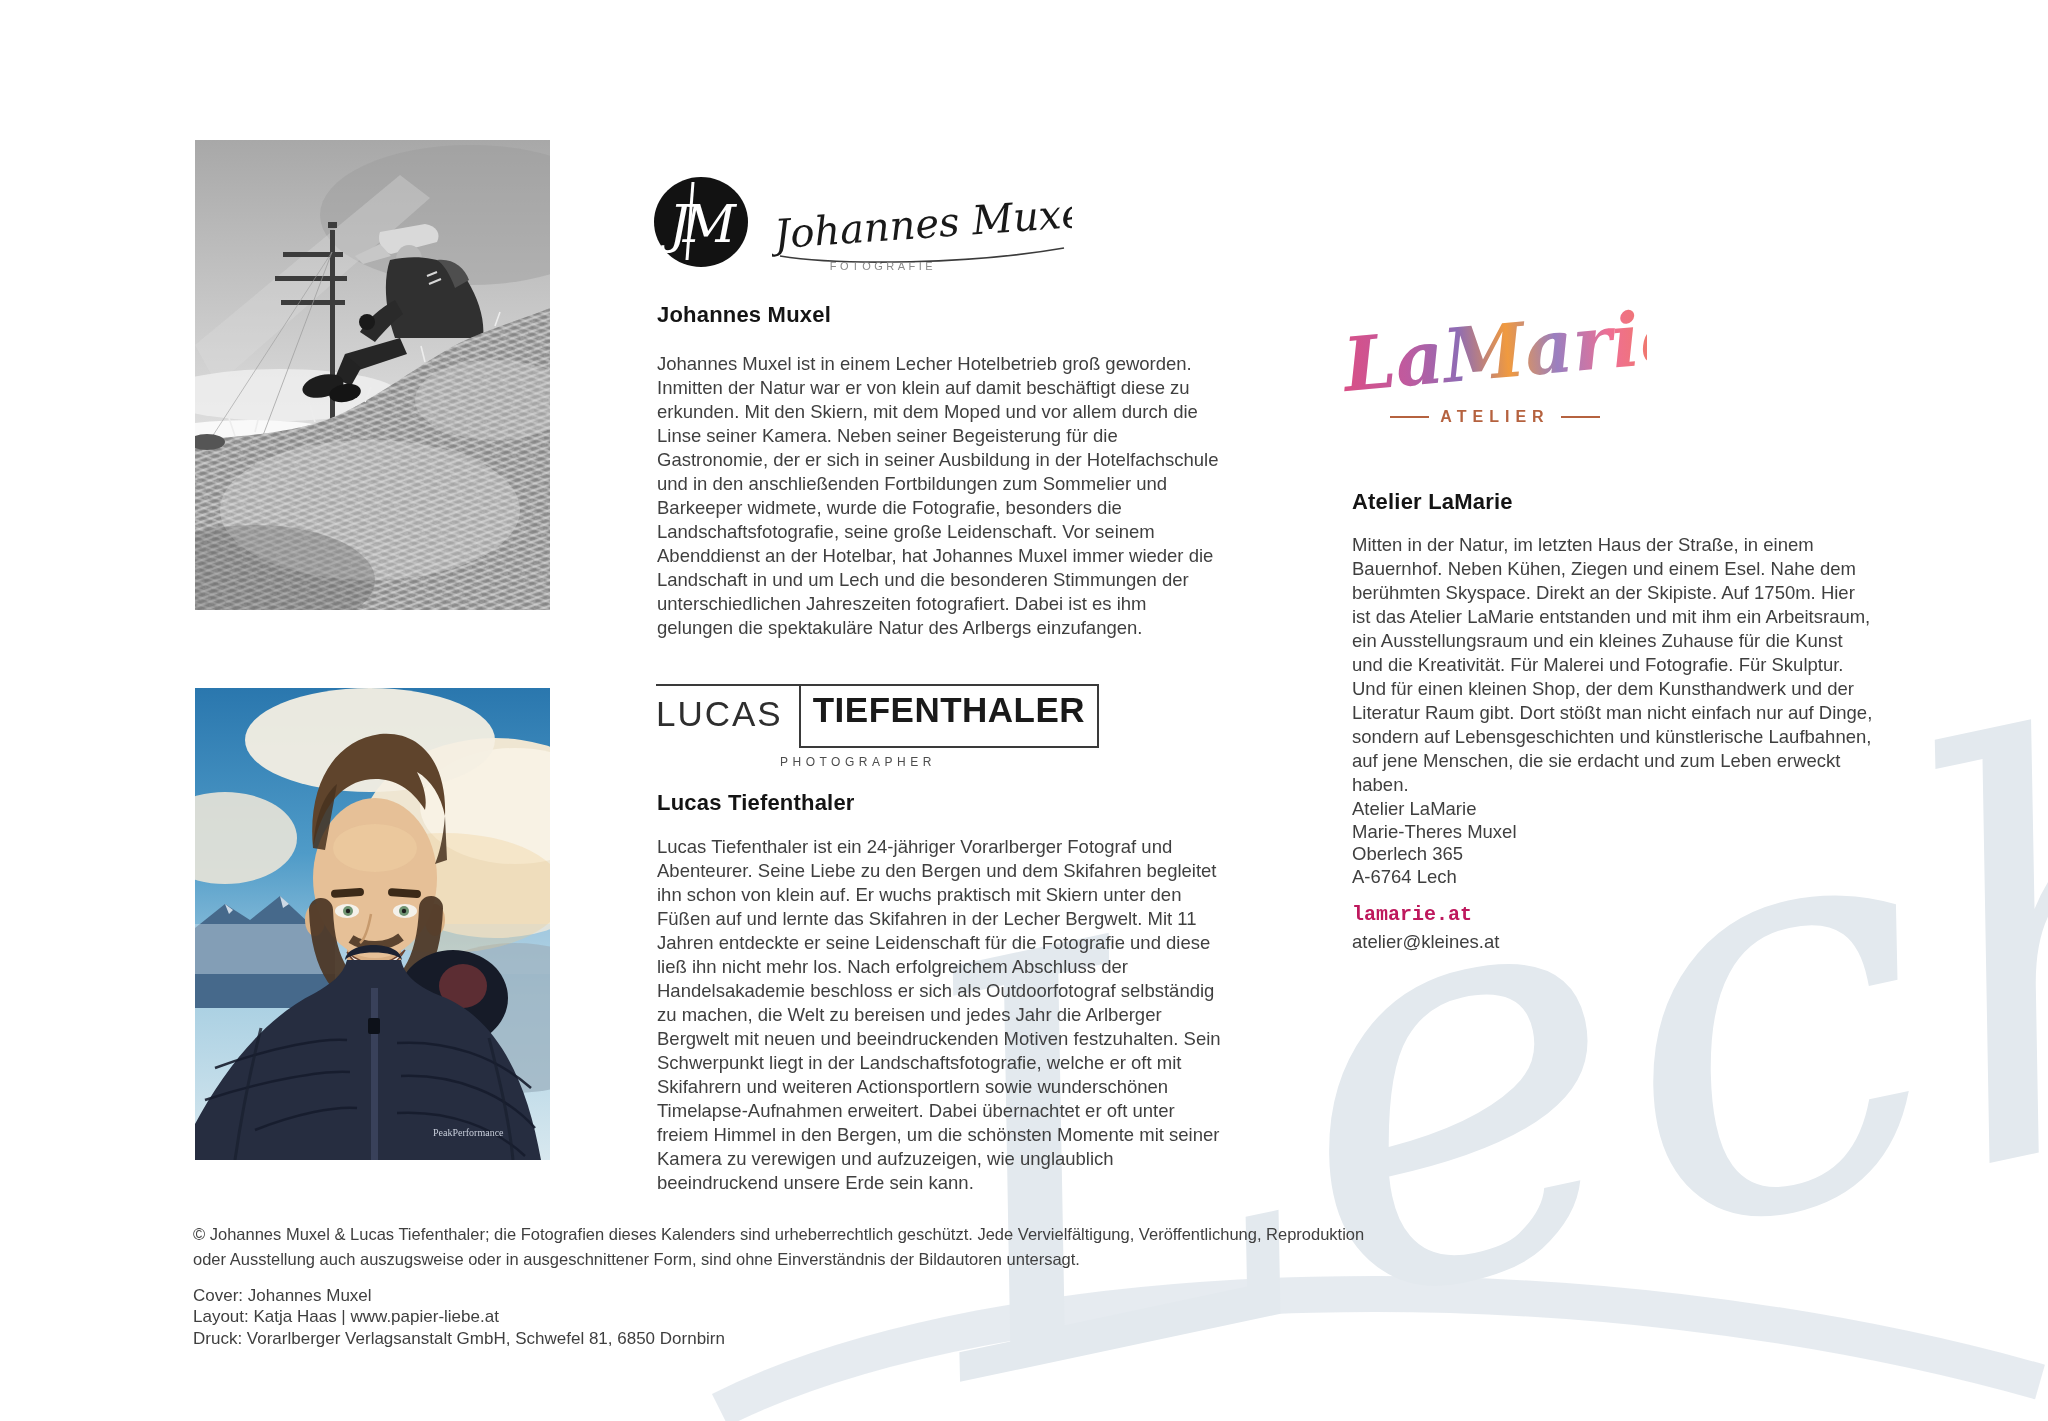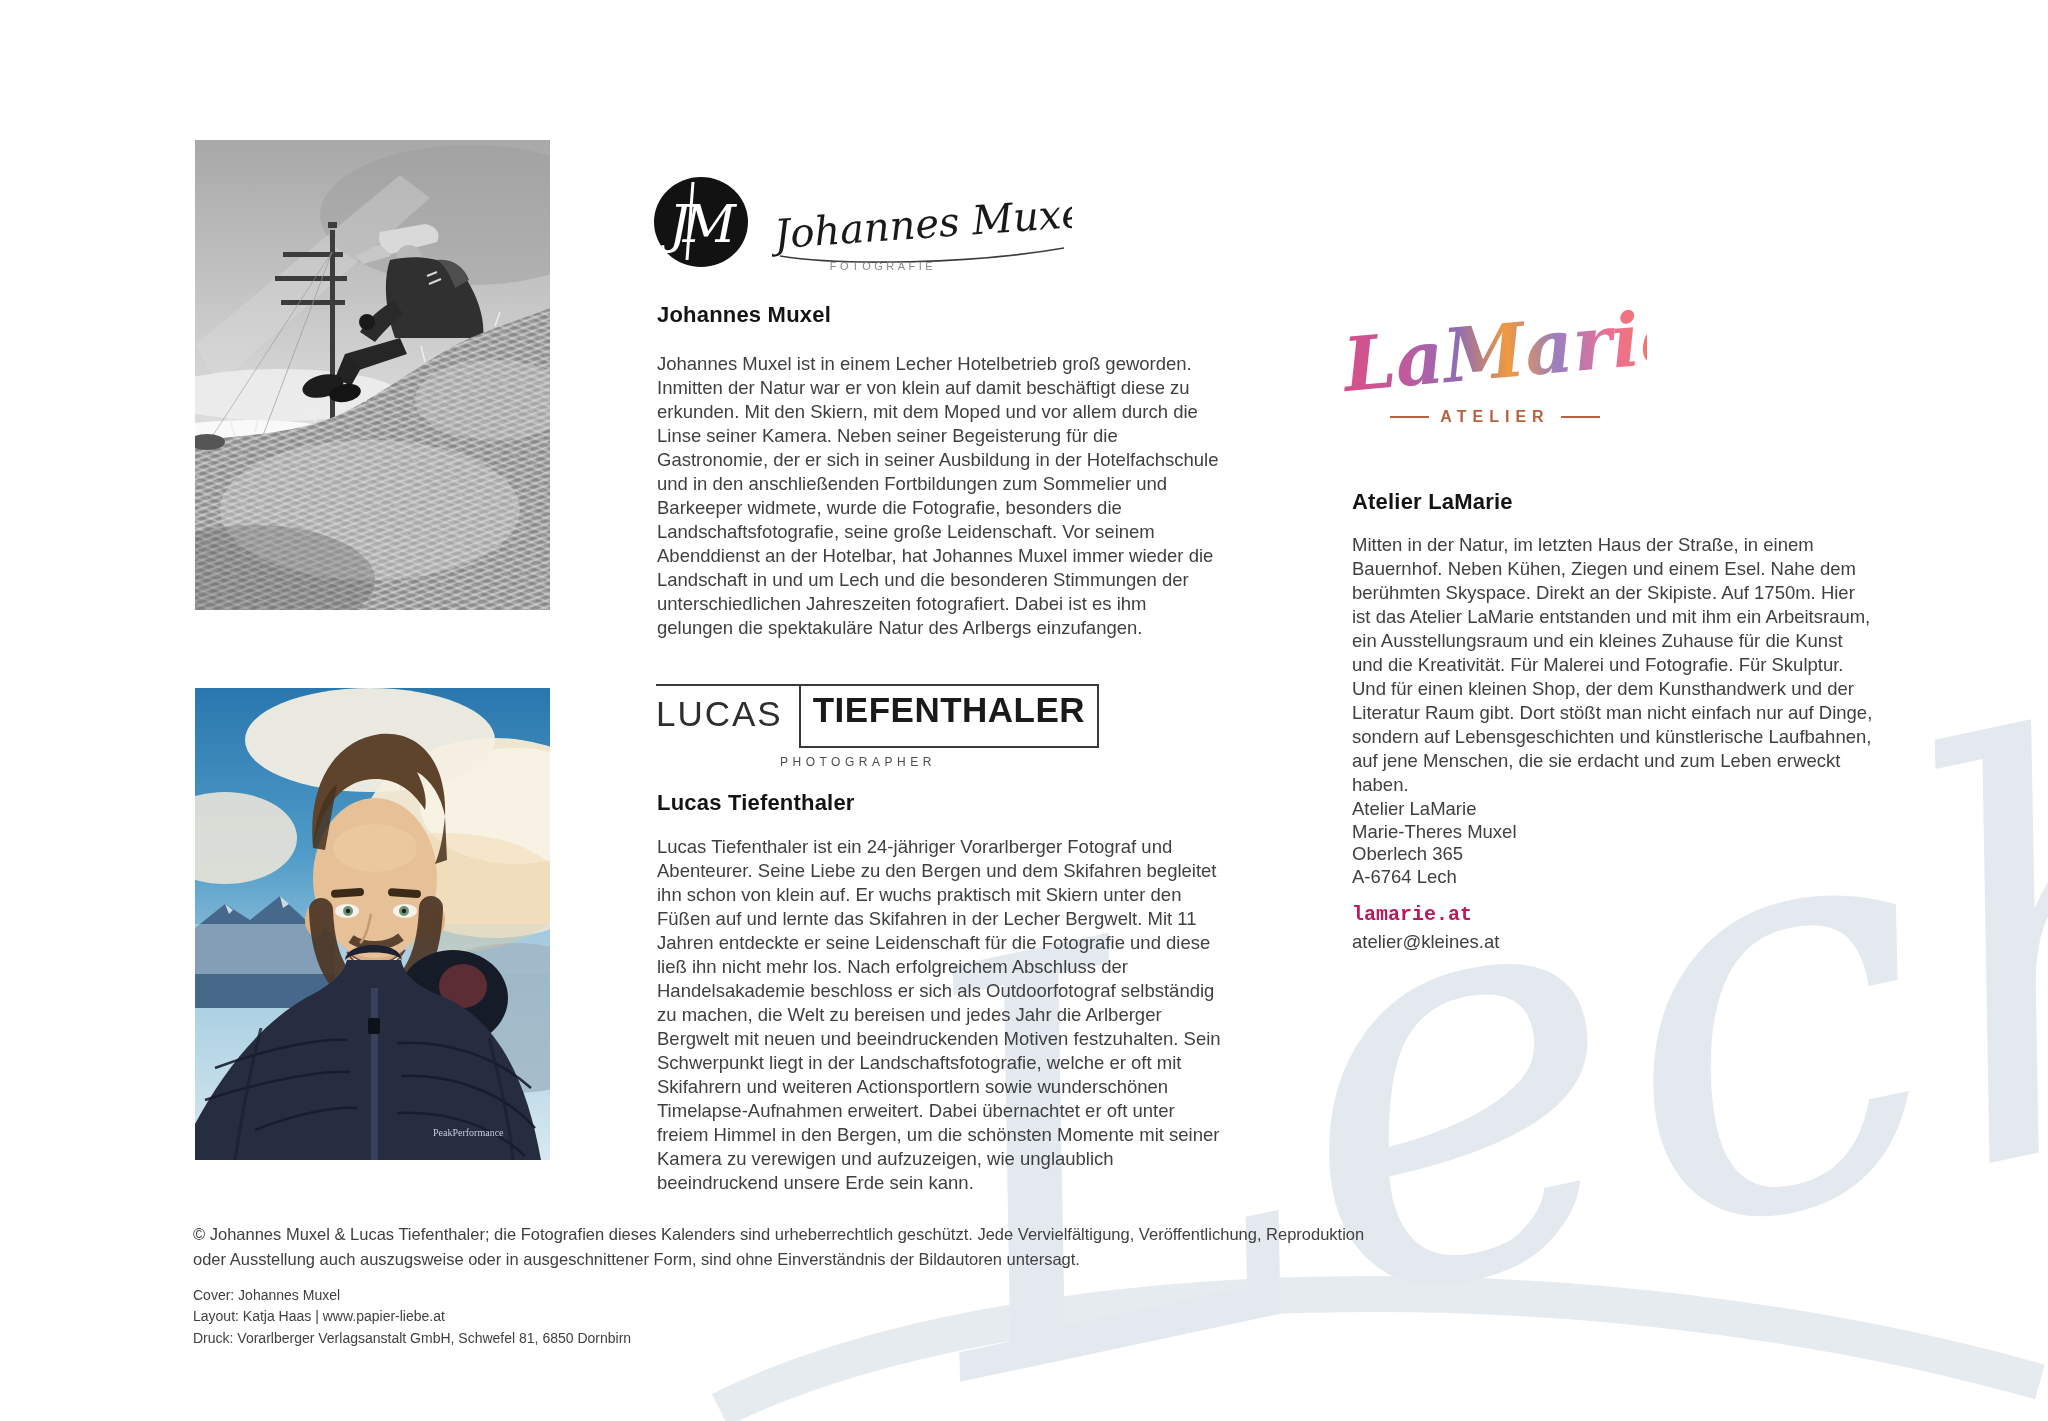--- a/index.html
+++ b/index.html
@@ -19,21 +19,21 @@
            border-left:2px solid #3a3a3a;border-right:2px solid #3a3a3a;border-bottom:2px solid #3a3a3a;
            padding:4px 12px 16px 12px;}
   .lt-sub{margin-left:124px;margin-top:7px;font-size:12px;letter-spacing:4.5px;color:#4d4d4d;}
   .atelier-row{position:absolute;left:1390px;top:408px;width:210px;display:flex;align-items:center;justify-content:space-between;gap:11px;}
   .atelier-dash{width:44px;height:2px;background:#b5623f;}
   .atelier-label{font-size:16px;letter-spacing:6px;color:#b5623f;font-weight:bold;}
   .address-line{font-size:18.5px;line-height:22.5px;color:#3f3f3f;}
   .website{font-size:20px;font-weight:bold;color:#be185d;font-family:Liberation Mono, monospace;}
   .email{font-size:18.5px;color:#3f3f3f;}
   .copyright{font-size:16.5px;line-height:25px;color:#3f3f3f;}
-  .credit-line{font-size:14px;line-height:21.3px;color:#3f3f3f;}
+  .credit-line{font-size:17px;line-height:21.3px;color:#3f3f3f;}
 </style>
 </head>
 <body>
 
 <div class="page">
 
   <svg class="watermark-svg" viewBox="0 0 1528 801" aria-hidden="true">
     <path d="M 200 790 C 480 650 1060 632 1520 762" stroke="#e3e9ee" stroke-width="36" fill="none" opacity="0.9"></path>
     <text x="400" y="660" font-family="'DejaVu Serif',serif" font-style="italic" font-size="560" fill="#e3e9ee" transform="rotate(-12 900 480)">Lech</text>
   </svg>

